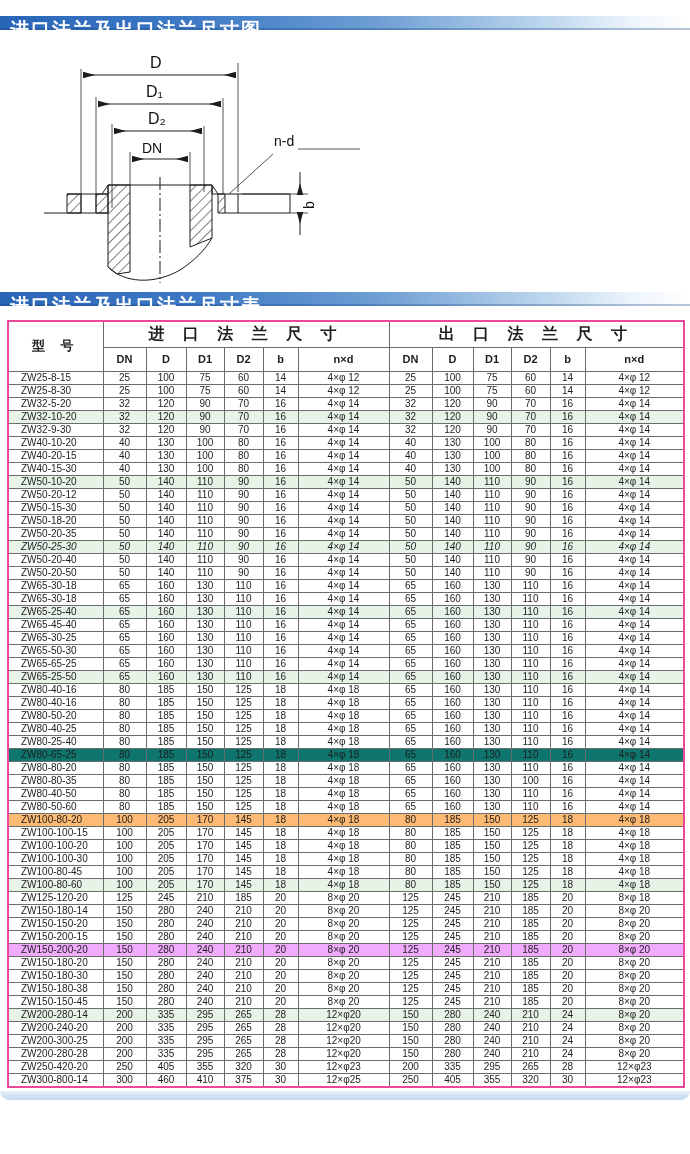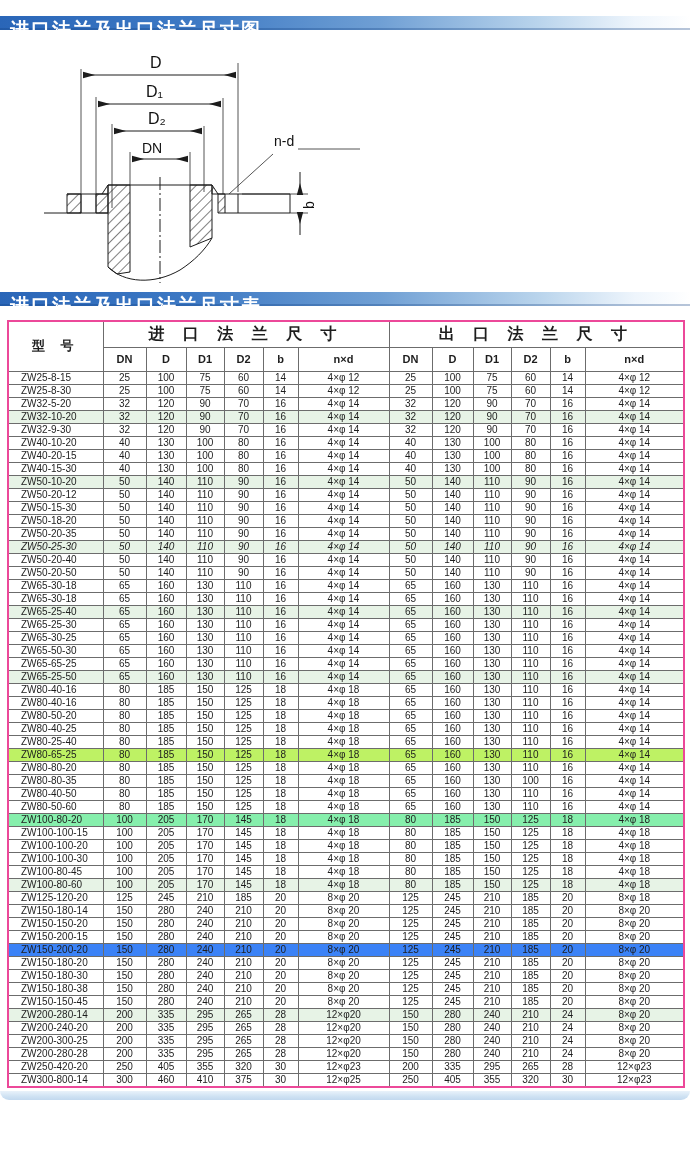--- a/index.html
+++ b/index.html
@@ -462,21 +462,21 @@
           <td>16</td>
           <td>4×φ 14</td>
           <td>65</td>
           <td>160</td>
           <td>130</td>
           <td>110</td>
           <td>16</td>
           <td>4×φ 14</td>
         </tr>
         <tr>
-          <td class="model">ZW65-25-30</td>
+          <td class="model">ZW65-45-40</td>
           <td>65</td>
           <td>160</td>
           <td>130</td>
           <td>110</td>
           <td>16</td>
           <td>4×φ 14</td>
           <td>65</td>
           <td>160</td>
           <td>130</td>
           <td>110</td>
@@ -611,21 +611,21 @@
           <td>125</td>
           <td>18</td>
           <td>4×φ 18</td>
           <td>65</td>
           <td>160</td>
           <td>130</td>
           <td>110</td>
           <td>16</td>
           <td>4×φ 14</td>
         </tr>
-        <tr style="background: #bef264;">
+        <tr style="background: #0f766e;">
           <td class="model">ZW80-65-25</td>
           <td>80</td>
           <td>185</td>
           <td>150</td>
           <td>125</td>
           <td>18</td>
           <td>4×φ 18</td>
           <td>65</td>
           <td>160</td>
           <td>130</td>
@@ -686,21 +686,21 @@
           <td>125</td>
           <td>18</td>
           <td>4×φ 18</td>
           <td>65</td>
           <td>160</td>
           <td>130</td>
           <td>110</td>
           <td>16</td>
           <td>4×φ 14</td>
         </tr>
-        <tr style="background: #86efac;">
+        <tr style="background: #fdba74;">
           <td class="model">ZW100-80-20</td>
           <td>100</td>
           <td>205</td>
           <td>170</td>
           <td>145</td>
           <td>18</td>
           <td>4×φ 18</td>
           <td>80</td>
           <td>185</td>
           <td>150</td>
@@ -836,21 +836,21 @@
           <td>210</td>
           <td>20</td>
           <td>8×φ 20</td>
           <td>125</td>
           <td>245</td>
           <td>210</td>
           <td>185</td>
           <td>20</td>
           <td>8×φ 20</td>
         </tr>
-        <tr style="background: #3b82f6; margin-top: 32px;">
+        <tr style="background: #f0abfc; margin-top: 32px;">
           <td class="model">ZW150-200-20</td>
           <td>150</td>
           <td>280</td>
           <td>240</td>
           <td>210</td>
           <td>20</td>
           <td>8×φ 20</td>
           <td>125</td>
           <td>245</td>
           <td>210</td>

